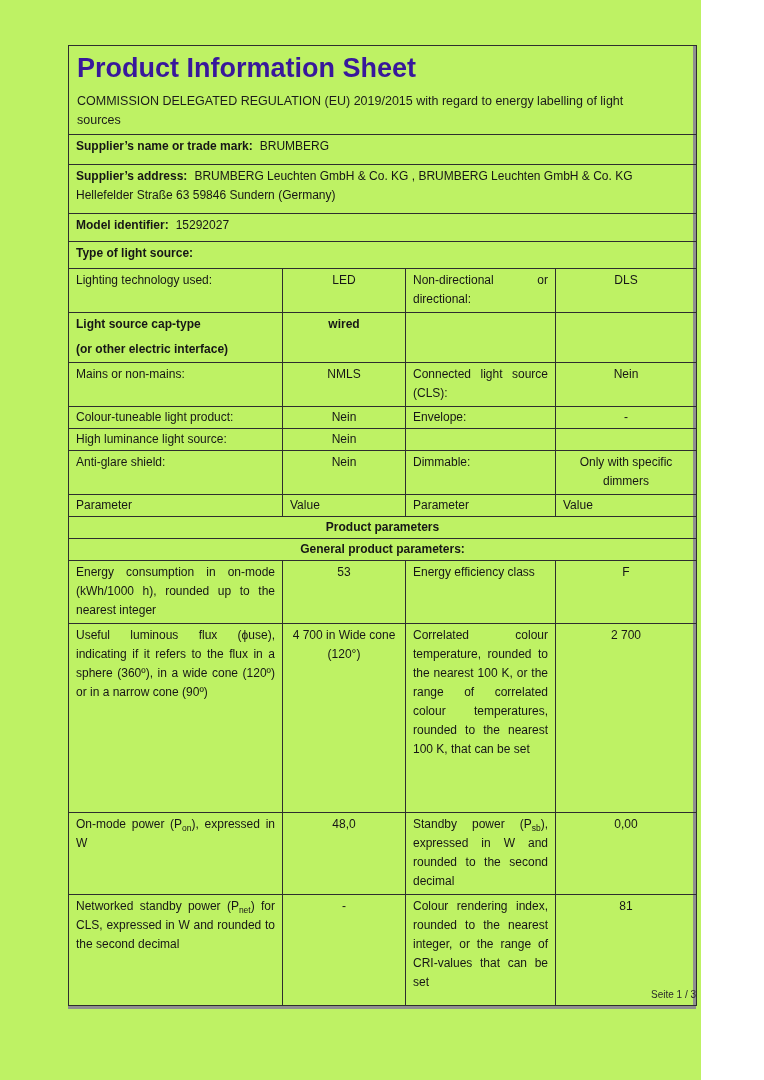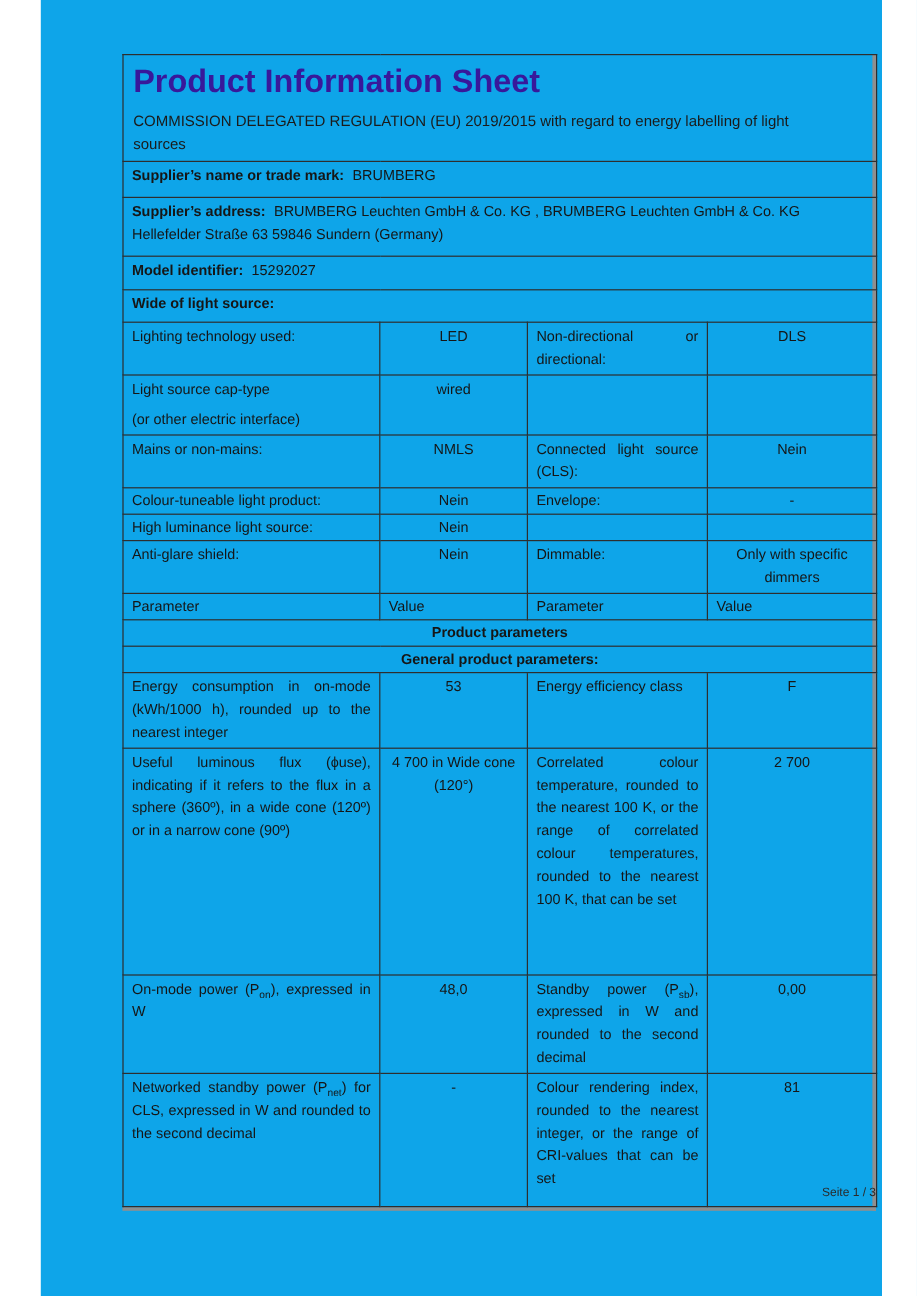--- a/index.html
+++ b/index.html
@@ -1,34 +1,34 @@
 <!DOCTYPE html>
 <html><head>
 <meta charset="utf-8">
 <style>
   * { margin: 0; padding: 0; box-sizing: border-box; }
   html, body { width: 764px; height: 1080px; background: #ffffff; overflow: hidden;
     font-family: "Liberation Sans", "DejaVu Sans", sans-serif; color: #161616; }
-  .page { position: relative; width: 701px; height: 1080px; background: #0ea5e9; margin-left: 34px; }
+  .page { position: relative; width: 701px; height: 1080px; background: #bef264; }
 
   .sheet-wrap { position: absolute; left: 68px; top: 45px; width: 628px;
     border-right: 3px solid #8f8f8f; border-bottom: 3px solid #8f8f8f; }
 
   table.sheet { width: 100%; border-collapse: collapse; table-layout: fixed; }
   td { border: 1px solid #2e2e2e; vertical-align: top; padding: 2px 7px 3px 7px;
     font-size: 12px; line-height: 19px; color: #161616; overflow: hidden; }
 
   
   col.c1 { width: 214px; } col.c2 { width: 123px; }
   col.c3 { width: 150px; } col.c4 { width: 141px; }
 
   
   tr.r88 { height: 88px; } tr.r30 { height: 30px; } tr.r49 { height: 49px; }
   tr.r28 { height: 28px; } tr.r27 { height: 27px; } tr.r40 { height: 40px; }
-  tr.r44 { height: 44px; } tr.r43 { height: 43px; } tr.r22 { height: 22px; }
+  tr.r44 { height: 44px; font-weight: bold; } tr.r43 { height: 43px; } tr.r22 { height: 22px; }
   tr.r21 { height: 21px; } tr.r58 { height: 58px; } tr.r189 { height: 189px; }
   tr.r77 { height: 77px; } tr.r111 { height: 111px; }
   tr.tight td { padding-top: 1px; padding-bottom: 1px; }
 
   .title-cell { padding: 6px 8px 4px 8px; }
   h1.doc-title { font-size: 27px; line-height: 33px; font-weight: bold;
     color: #38189b; letter-spacing: 0; }
   p.regulation { margin-top: 7px; font-size: 12.5px; line-height: 19px;
     max-width: 578px; color: #1b1b1b; }
 
@@ -80,21 +80,21 @@
       </tr>
 
       <tr class="r28">
         <td colspan="4">
           <span class="lbl">Model identifier:</span><span class="inline-val">15292027</span>
         </td>
       </tr>
 
       <tr class="r27">
         <td colspan="4">
-          <span class="lbl">Wide of light source:</span>
+          <span class="lbl">Type of light source:</span>
         </td>
       </tr>
 
       <tr class="r40">
         <td>Lighting technology used:</td>
         <td class="val">LED</td>
         <td class="justify">Non-directional or directional:</td>
         <td class="val">DLS</td>
       </tr>
 

